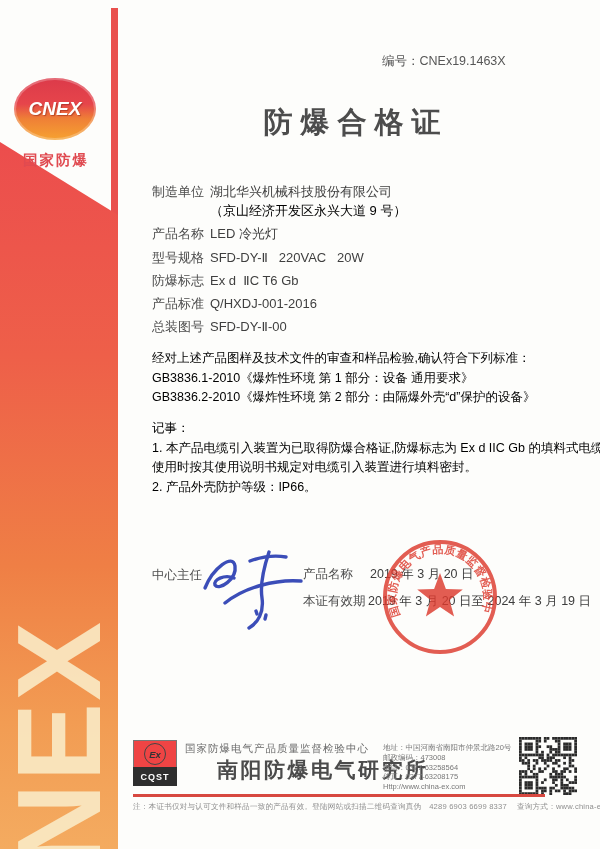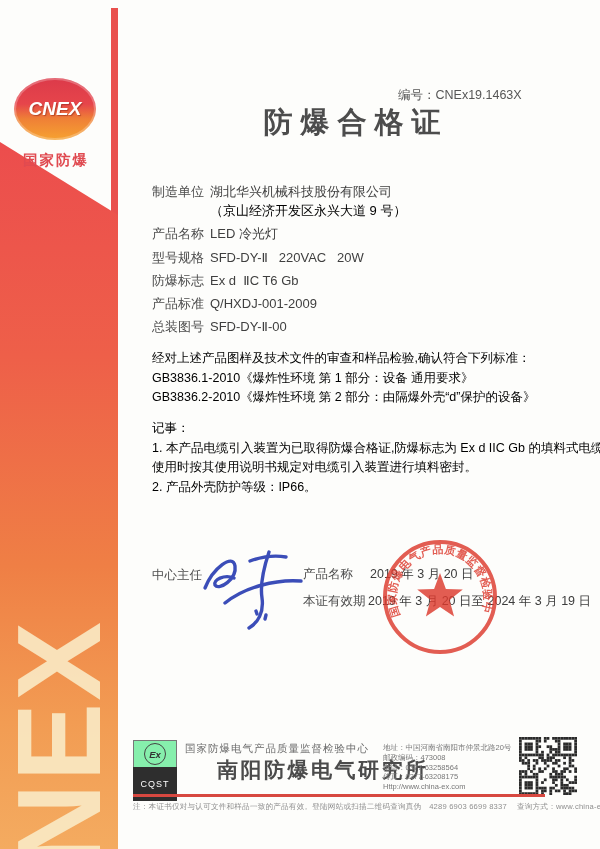--- a/index.html
+++ b/index.html
@@ -29,43 +29,43 @@
     background:linear-gradient(180deg,#dc3a4a 0%,#e6454b 42%,#ef8036 66%,#f6a231 100%);
     display:flex;align-items:center;justify-content:center;
     box-shadow:inset 0 0 0 2px rgba(255,255,255,.25);
   }
   .logo-ellipse span{
     color:#fff;font-weight:700;font-size:19px;letter-spacing:0;
     text-shadow:1px 1px 1px rgba(140,40,20,.55);font-style:italic;
   }
   .logo-tagline{margin-top:11px;font-size:14.5px;color:#e04a50;letter-spacing:2px;font-weight:600;}
   
-  .cert-number{position:absolute;left:398px;top:53px;font-size:12.5px;color:#565656;margin-top:34px;}
+  .cert-number{position:absolute;left:382px;top:53px;font-size:12.5px;color:#565656;}
   .cert-number b{font-weight:400;}
   .cert-title{
     position:absolute;left:150px;top:103px;width:412px;text-align:center;
     font-size:29px;font-weight:700;letter-spacing:8px;color:#4c4c4c;
   }
   
   .frow{position:absolute;left:152px;font-size:13px;white-space:pre;}
   .frow .lb{display:inline-block;width:58px;color:#4c4c4c;}
   .frow .vl{color:#3f3f3f;}
   .addr{position:absolute;left:210px;font-size:13px;color:#000000;}
   
   .para{position:absolute;left:152px;font-size:12.5px;line-height:19.5px;color:#000000;white-space:nowrap;}
   
   .lab{position:absolute;font-size:12.5px;color:#4c4c4c;}
   .val{position:absolute;font-size:12.5px;color:#3c3c3c;}
   .sig-svg{position:absolute;left:198px;top:541px;}
   .stamp{position:absolute;left:377px;top:534px;width:126px;height:126px;opacity:.82;}
   
   .ex-logo{position:absolute;left:133px;top:740px;width:44px;height:47px;}
-  .ex-top{height:26px;background:#86efac;border:1px solid #777;border-bottom:none;display:flex;align-items:center;justify-content:center;}
+  .ex-top{height:26px;background:#ef4444;border:1px solid #777;border-bottom:none;display:flex;align-items:center;justify-content:center;}
   .ex-circ{width:20px;height:20px;border:1.6px solid #444;border-radius:50%;display:flex;align-items:center;justify-content:center;font-size:9.5px;font-style:italic;font-weight:700;color:#333;}
-  .ex-bot{height:34px;background:#2e2e2e;color:#fff;font-size:9px;font-weight:400;letter-spacing:1px;display:flex;align-items:center;justify-content:center;}
+  .ex-bot{height:19px;background:#2e2e2e;color:#fff;font-size:9px;font-weight:700;letter-spacing:1px;display:flex;align-items:center;justify-content:center;}
   .org-sub{position:absolute;left:185px;top:742px;font-size:10.5px;color:#6a6a6a;letter-spacing:1px;}
   .org-main{position:absolute;left:185px;top:756px;font-size:21px;font-weight:600;color:#4b4b4b;letter-spacing:2.5px;margin-left:32px;}
   .contact{position:absolute;left:383px;top:743px;font-size:7.5px;line-height:9.8px;color:#787878;}
   .qr{position:absolute;left:519px;top:737px;width:58px;height:58px;}
   .foot-line{position:absolute;left:133px;top:794px;width:412px;height:2.5px;background:#d74840;}
   .foot-note{position:absolute;left:133px;top:802px;font-size:7.6px;color:#8f8f8f;white-space:nowrap;letter-spacing:.2px;}
 </style>
 </head>
 <body>
 
@@ -84,21 +84,21 @@
   </div>
 
   <div class="cert-number"><span>编号：</span><b>CNEx19.1463X</b></div>
   <div class="cert-title">防爆合格证</div>
 
   <div class="frow" style="top:183px"><span class="lb">制造单位</span><span class="vl">湖北华兴机械科技股份有限公司</span></div>
   <div class="addr" style="top:202px">（京山经济开发区永兴大道 9 号）</div>
   <div class="frow" style="top:225px"><span class="lb">产品名称</span><span class="vl">LED 冷光灯</span></div>
   <div class="frow" style="top:249px"><span class="lb">型号规格</span><span class="vl">SFD-DY-Ⅱ   220VAC   20W</span></div>
   <div class="frow" style="top:272px"><span class="lb">防爆标志</span><span class="vl">Ex d  ⅡC T6 Gb</span></div>
-  <div class="frow" style="top:295px"><span class="lb">产品标准</span><span class="vl">Q/HXDJ-001-2009</span></div>
+  <div class="frow" style="top:295px"><span class="lb">产品标准</span><span class="vl">Q/HXDJ-001-2016</span></div>
   <div class="frow" style="top:318px"><span class="lb">总装图号</span><span class="vl">SFD-DY-Ⅱ-00</span></div>
 
   <div class="para" style="top:349px">
     <div>经对上述产品图样及技术文件的审查和样品检验,确认符合下列标准：</div>
     <div>GB3836.1-2010《爆炸性环境  第 1 部分：设备  通用要求》</div>
     <div>GB3836.2-2010《爆炸性环境  第 2 部分：由隔爆外壳“d”保护的设备》</div>
   </div>
 
   <div class="para" style="top:419px">
     <div>记事：</div>

